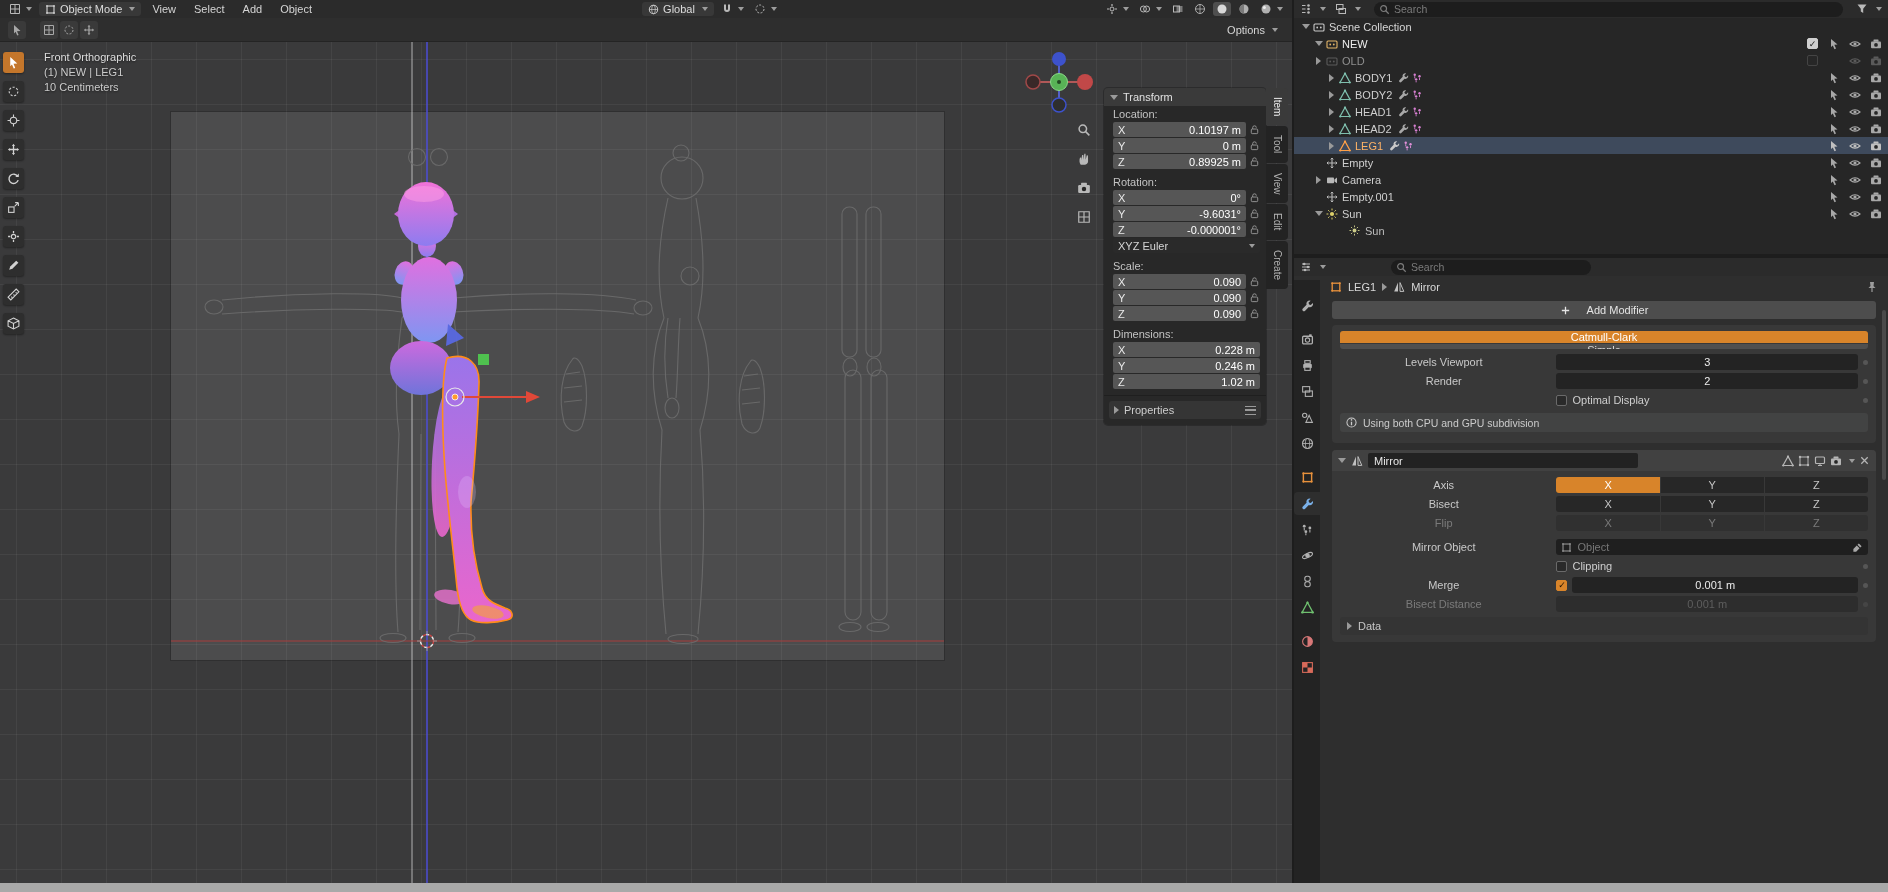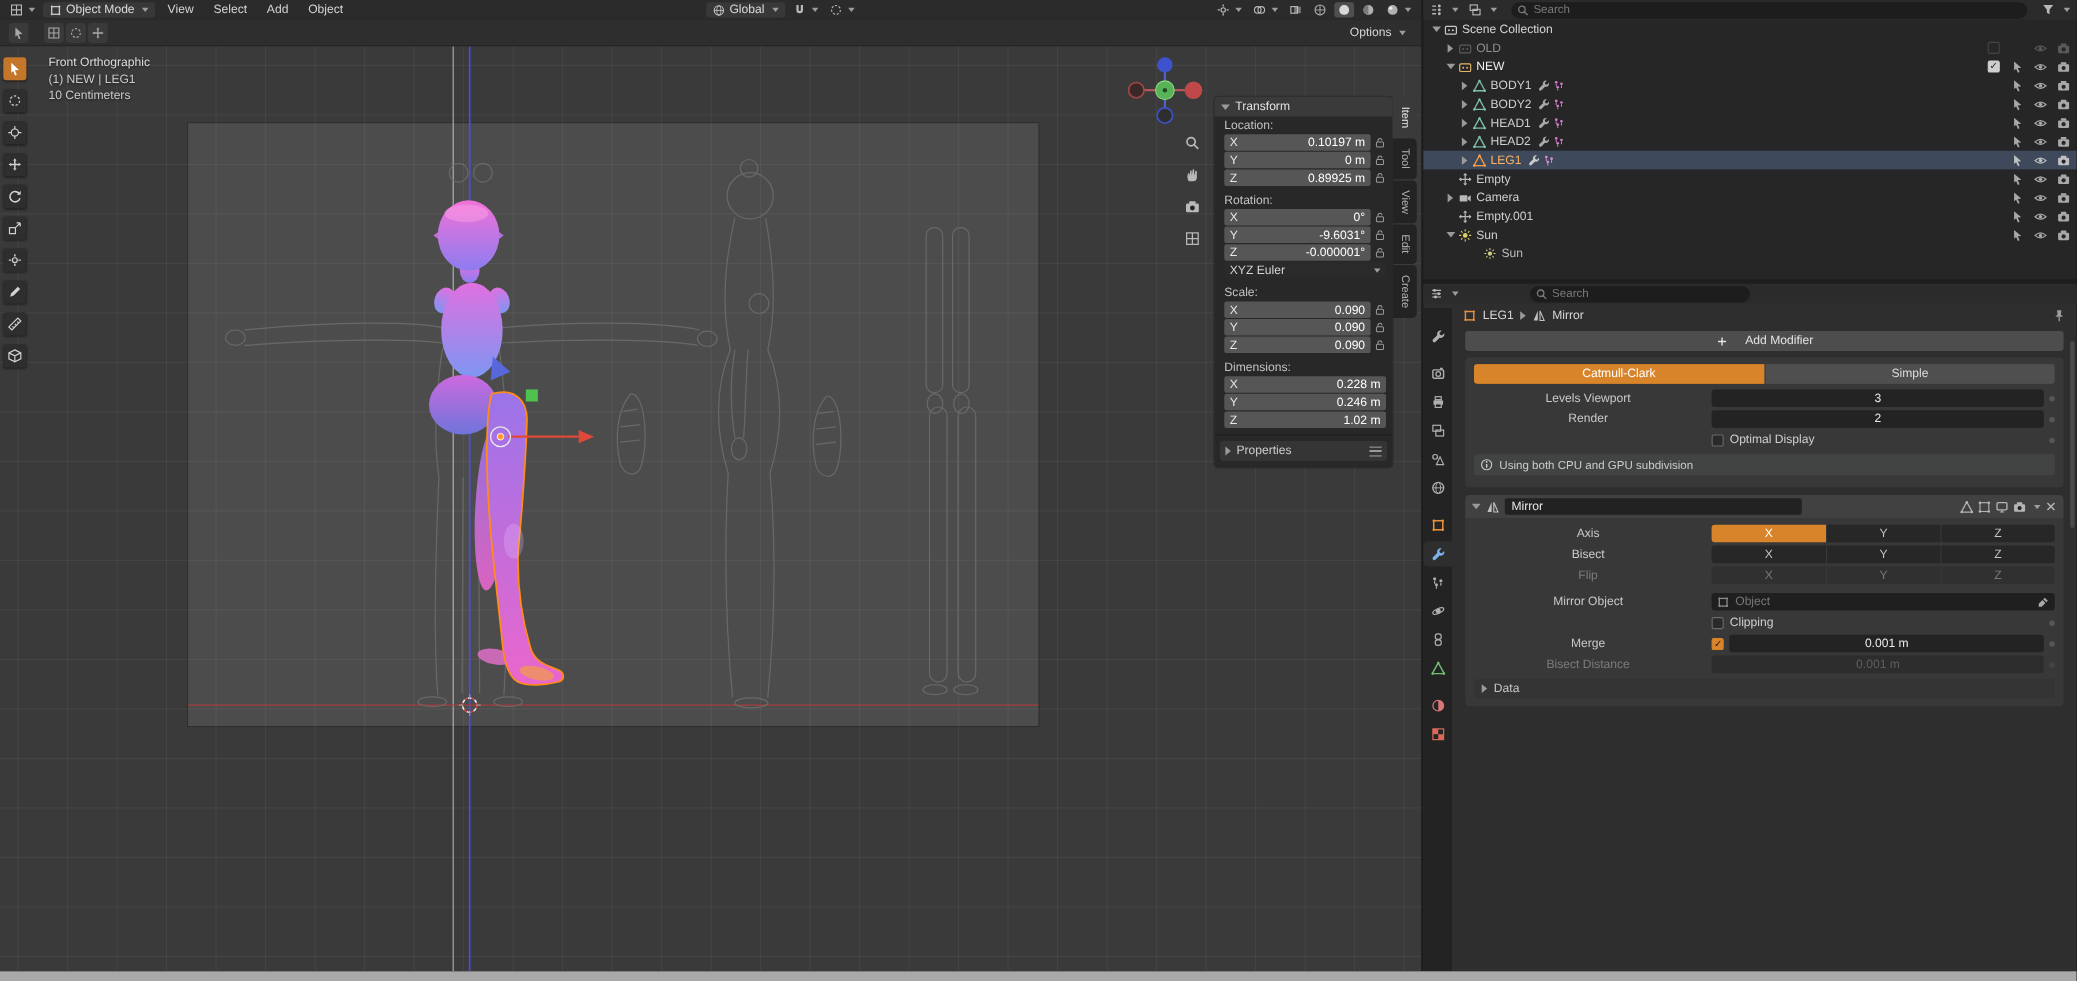--- a/index.html
+++ b/index.html
@@ -80,21 +80,21 @@
   .ptab{width:26px;height:23px;display:flex;align-items:center;justify-content:center;}
   .ptab.active{background:#2e2e2e;border-radius:4px 0 0 4px;}
   .pr-c{position:absolute;left:26px;top:18px;right:0;bottom:0;overflow:hidden;}
   .crumb{height:22px;display:flex;align-items:center;gap:6px;padding:0 10px;position:relative;color:#d8d8d8;}
   .addmod{height:18px;margin:3px 12px 6px;background:#4d4d4d;border-radius:3px;display:flex;align-items:center;justify-content:center;gap:16px;color:#e4e4e4;}
   .panel{margin:0 12px 7px;background:#383838;border-radius:4px;overflow:hidden;}
   .pnl-h{height:21px;background:#414141;display:flex;align-items:center;gap:5px;padding:0 6px;}
   .pname{width:258px;height:15px;background:#222;border-radius:2px;display:flex;align-items:center;padding:0 6px;color:#e6e6e6;}
   .hicons{margin-left:auto;display:flex;align-items:center;gap:4px;color:#b5b5b5;}
   .pnl-b{padding:4px 0 7px;}
-  .seg{display:flex;height:18px;margin:2px 8px 4px;border-radius:3px;overflow:hidden;gap:1px;}
+  .seg{display:flex;height:18px;margin:2px 8px 4px;border-radius:3px;overflow:hidden;gap:1px;flex-direction:column;}
   .seg .sgb{flex:1;display:flex;align-items:center;justify-content:center;background:#4f4f4f;color:#dcdcdc;}
   .seg .sgb.on{background:#d8842a;color:#fff;}
   .prow{display:flex;align-items:center;height:18px;margin:1px 8px;}
   .prow .plbl{width:41%;text-align:center;padding-right:9px;box-sizing:border-box;color:#c9c9c9;}
   .prow .pw{flex:1;display:flex;align-items:center;gap:5px;}
   .nfield{flex:1;height:16px;background:#232323;border-radius:3px;display:flex;align-items:center;justify-content:center;color:#ececec;}
   .dec{width:5px;height:5px;border-radius:50%;background:#565656;flex:none;}
   .axbtns{flex:1;display:flex;gap:1px;}
   .axb{flex:1;height:16px;background:#272727;border-radius:0;display:flex;align-items:center;justify-content:center;color:#c6c6c6;}
   .axb:first-child{border-radius:3px 0 0 3px;}
@@ -798,67 +798,67 @@
         </span>
       <span class="oic">
           <svg class="ic i12" style="color:#c9c9c9">
             <use href="#i-coll"></use>
           </svg>
         </span>
       <span class="olbl" style="color:#d6d6d6">Scene Collection</span>
     </div>
     <div class="or" style="padding-left:19px">
       <span class="disc">
+          <span class="tri-d"></span>
+        </span>
+      <span class="oic">
+          <svg class="ic i12" style="color:#e3b568">
+            <use href="#i-coll"></use>
+          </svg>
+        </span>
+      <span class="olbl" style="color:#ededed">NEW</span>
+      <span class="rix" style="right:70px">
+          <span class="cb on"></span>
+        </span>
+      <span class="rix" style="right:48px">
+          <svg class="ic i12" style="color:#a8a8a8">
+            <use href="#i-pointer"></use>
+          </svg>
+        </span>
+      <span class="rix" style="right:27px">
+          <svg class="ic i12" style="color:#a8a8a8">
+            <use href="#i-eye"></use>
+          </svg>
+        </span>
+      <span class="rix" style="right:6px">
+          <svg class="ic i12" style="color:#a8a8a8">
+            <use href="#i-cam"></use>
+          </svg>
+        </span>
+    </div>
+    <div class="or" style="padding-left:19px">
+      <span class="disc">
           <span class="tri-r"></span>
         </span>
       <span class="oic">
           <svg class="ic i12 dim" style="color:#9a9a9a">
             <use href="#i-coll"></use>
           </svg>
         </span>
       <span class="olbl" style="color:#8f8f8f">OLD</span>
       <span class="rix" style="right:70px">
           <span class="cb dim"></span>
         </span>
       <span class="rix" style="right:27px">
           <svg class="ic i12 dim" style="color:#9a9a9a">
             <use href="#i-eye"></use>
           </svg>
         </span>
       <span class="rix" style="right:6px">
           <svg class="ic i12 dim" style="color:#9a9a9a">
-            <use href="#i-cam"></use>
-          </svg>
-        </span>
-    </div>
-    <div class="or" style="padding-left:19px">
-      <span class="disc">
-          <span class="tri-d"></span>
-        </span>
-      <span class="oic">
-          <svg class="ic i12" style="color:#e3b568">
-            <use href="#i-coll"></use>
-          </svg>
-        </span>
-      <span class="olbl" style="color:#ededed">NEW</span>
-      <span class="rix" style="right:70px">
-          <span class="cb on"></span>
-        </span>
-      <span class="rix" style="right:48px">
-          <svg class="ic i12" style="color:#a8a8a8">
-            <use href="#i-pointer"></use>
-          </svg>
-        </span>
-      <span class="rix" style="right:27px">
-          <svg class="ic i12" style="color:#a8a8a8">
-            <use href="#i-eye"></use>
-          </svg>
-        </span>
-      <span class="rix" style="right:6px">
-          <svg class="ic i12" style="color:#a8a8a8">
             <use href="#i-cam"></use>
           </svg>
         </span>
     </div>
 
     <div class="or" style="padding-left:32px">
       <span class="disc">
           <span class="tri-r"></span>
         </span>
       <span class="oic">

